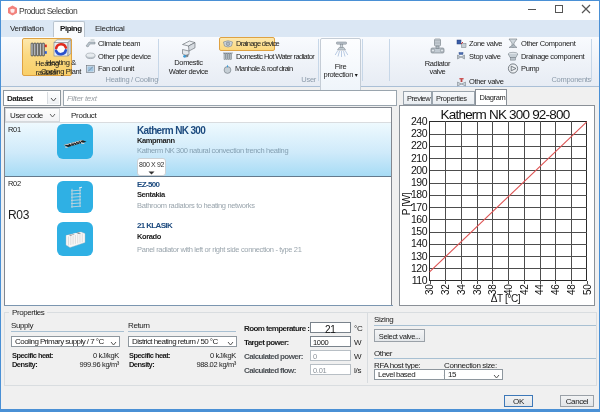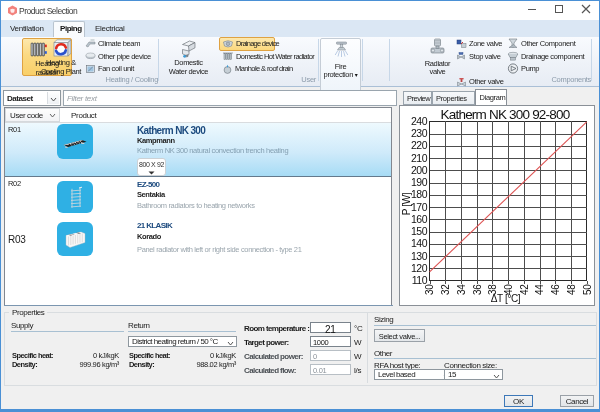--- a/index.html
+++ b/index.html
@@ -281,21 +281,21 @@
           <path d="M11 2.5 L11 21.5"></path>
    <path d="M2 5 L12 5 M2 8.2 L12 8.2 M2 11.4 L12 11.4 M2 14.6 L12 14.6 M2 17.8 L12 17.8 M2 21 L12 21"></path>
   </g>
   <path d="M10 2 L13 1.2" stroke="#e8eef1" stroke-width="1"></path>
  </svg>
 </div>
 <div class="a tt bold" style="left:136px;top:179px;font-size:8px;letter-spacing:-0.65px;color:#1d4b7f">EZ-500</div>
 <div class="a tt bold" style="left:136px;top:188.5px;font-size:7.5px;letter-spacing:-0.4px;color:#222">Sentakia</div>
 <div class="a tt" style="left:136px;top:199.5px;font-size:7.5px;letter-spacing:-0.35px;color:#9aa5ad">Bathroom radiators to heating networks</div>
 
-<div class="a tt" style="left:7px;top:233px;font-size:10px;letter-spacing:-0.3px;color:#222">R03</div>
+<div class="a tt" style="left:7px;top:207px;font-size:12px;letter-spacing:-0.3px;color:#222">R03</div>
 <div class="a" style="left:56px;top:221px;width:36px;height:34px;background:#2fb0e4;border-radius:6px">
  <svg class="a" style="left:7px;top:7px" width="24" height="22" viewBox="0 0 24 22">
   <path d="M2 6.5 L17 3 L21 4.6 L21 13.5 L6 18.5 L2 16 Z" fill="#f7f7f7" stroke="#b5bcc2" stroke-width="0.4"></path>
   <path d="M4.5 5.9 L8.5 4.9 L10.7 5.3 L6.7 6.4 Z" fill="#151515"></path>
   <path d="M12 4.1 L15 3.4 L17.3 3.9 L14.2 4.7 Z" fill="#151515"></path>
   <g stroke="#d2d2d2" stroke-width="0.7">
           <path d="M4.5 7.5 L4.5 16.5"></path>
           <path d="M6.8 7 L6.8 16"></path>
           <path d="M9.1 6.5 L9.1 15.4"></path>
           <path d="M11.4 6 L11.4 14.9"></path>
@@ -381,20 +381,28 @@
       <text transform="translate(191.50,179.80) rotate(-90)" text-anchor="end" font-size="10" letter-spacing="-0.5">50</text>
  <text transform="translate(11,99) rotate(-90)" text-anchor="middle" font-size="10" letter-spacing="-0.4">P [W]</text>
  <text x="106.5" y="197" text-anchor="middle" font-size="10" letter-spacing="-0.4">ΔT [°C]</text>
 </svg>
 
 <div class="a" style="left:3px;top:311px;width:593px;height:74px;border:1px solid #d9dde0"></div>
 <div class="a tt" style="left:8px;top:306.5px;background:#f0f0f0;padding:0 3px;font-size:8px;letter-spacing:-0.4px;color:#222">Properties</div>
 
 <div class="a tt" style="left:10px;top:320px;font-size:8px;letter-spacing:-0.4px;color:#222">Supply</div>
 <div class="a" style="left:10px;top:330px;width:113px;height:1px;background:#a8c0d2"></div>
+<div class="a combo" style="left:10px;top:335px;width:109px;height:11px">
+      <div class="ctx">Cooling Primary supply / 7 °C</div>
+      <div class="arr" style="width:10px;background:none;border-left:none">
+        <svg width="7" height="5" viewBox="0 0 7 5" style="margin-top:2.5px">
+          <path d="M1 1 L3.5 4 L6 1" fill="none" stroke="#555" stroke-width="1"></path>
+        </svg>
+      </div>
+    </div>
 <div class="a tt pbs" style="left:11px;top:350px">Specific heat:</div>
 <div class="a pv" style="left:60px;top:350px;width:58px">0 kJ/kgK</div>
 <div class="a tt pbs" style="left:11px;top:358.5px">Density:</div>
 <div class="a pv" style="left:60px;top:358.5px;width:58px">999.96 kg/m³</div>
 
 <div class="a tt" style="left:127px;top:320px;font-size:8px;letter-spacing:-0.4px;color:#222">Return</div>
 <div class="a" style="left:127px;top:330px;width:108px;height:1px;background:#a8c0d2"></div>
 <div class="a combo" style="left:127px;top:335px;width:109px;height:11px">
       <div class="ctx">District heating return / 50 °C</div>
       <div class="arr" style="width:10px;background:none;border-left:none">

